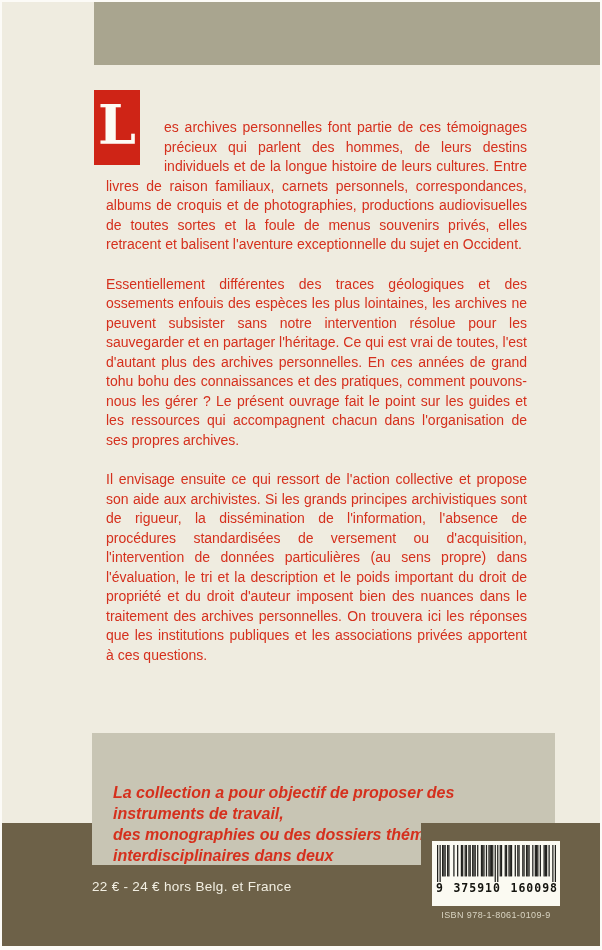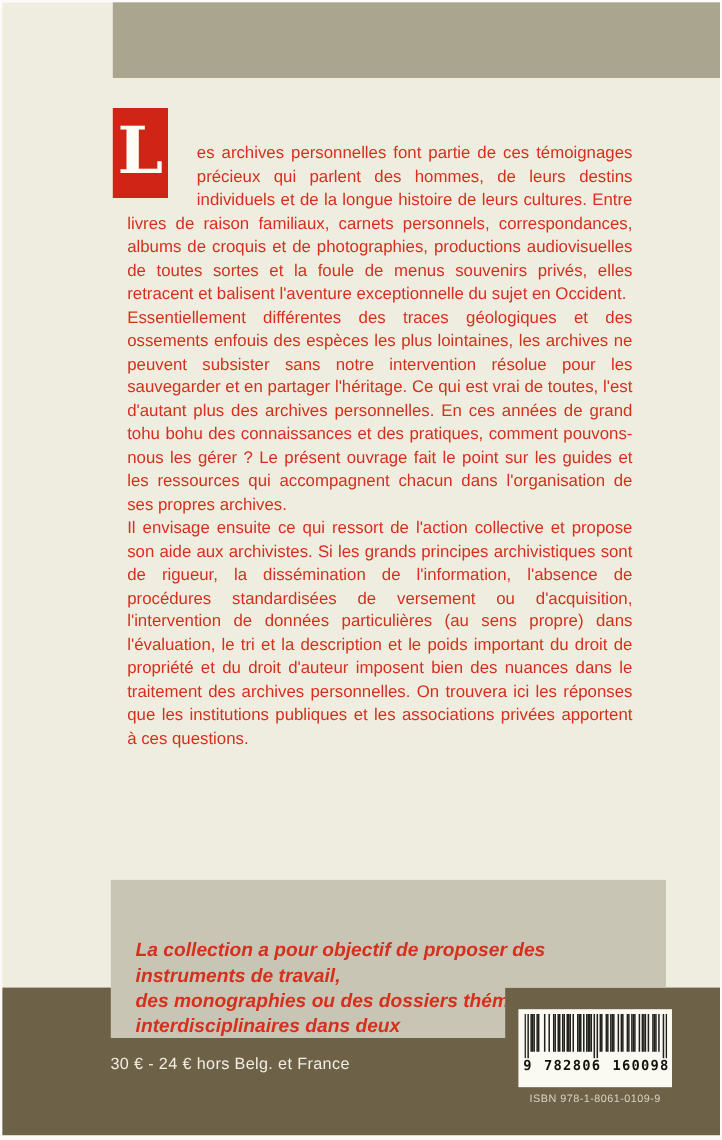--- a/index.html
+++ b/index.html
@@ -15,21 +15,21 @@
   
   .dropcap{left:92px;top:88px;width:46px;height:75px;background:var(--dropcap-bg);
            display:flex;align-items:center;justify-content:center;}
   .dropcap span{color:#fdfcf5;font-family:"DejaVu Serif",serif;font-weight:bold;
                 font-size:54px;line-height:75px;transform:translateY(-2px);}
 
   
   .body-text{left:104px;top:116px;width:421px;color:var(--red);
              font-size:14px;line-height:19.5px;text-align:justify;}
   .body-text p{margin:0 0 0 0;padding:0;}
-  .body-text p + p{margin-top:0;}
+  .body-text p + p{margin-top:20px;}
   .cap-spacer{float:left;width:58px;height:45px;}
 
   
   .author-note{left:92px;top:618px;width:428px;color:var(--red);
                font-size:12.5px;line-height:21px;font-style:italic;font-weight:bold;}
   .smallcaps{font-variant:small-caps;letter-spacing:0.2px;}
 
   
   .collection-box{left:90px;top:731px;width:463px;height:132px;background:var(--box-bg);
       clip-path:polygon(0 0,463px 0,463px 90px,329px 90px,329px 132px,0 132px);
@@ -78,21 +78,21 @@
 
     <div class="layer collection-box">
       <div class="collection-text">
         <span>La collection a pour objectif de proposer des instruments de travail,
 des monographies ou des dossiers thématiques et interdisciplinaires dans deux
 domaines : celui de l'histoire de l'Université et celui de l'archivistique, générale
 ou spécialisée. Elle est dirigée par </span><span class="smallcaps">Paul Servais</span><span>, professeur à l'Université catholique de Louvain.</span>
       </div>
     </div>
 
-    <div class="layer price">30 € - 24 € hors Belg. et France</div>
+    <div class="layer price">22 € - 24 € hors Belg. et France</div>
 
     <div class="layer barcode-panel">
       <svg class="barcode-svg" viewBox="0 0 95 40" preserveAspectRatio="none" xmlns="http://www.w3.org/2000/svg">
           <rect x="0" y="0" width="1" height="40" fill="#20201d"></rect>
           <rect x="2" y="0" width="1" height="40" fill="#20201d"></rect>
           <rect x="4" y="0" width="1" height="34" fill="#20201d"></rect>
           <rect x="5" y="0" width="1" height="34" fill="#20201d"></rect>
           <rect x="6" y="0" width="1" height="34" fill="#20201d"></rect>
           <rect x="8" y="0" width="1" height="34" fill="#20201d"></rect>
           <rect x="9" y="0" width="1" height="34" fill="#20201d"></rect>
@@ -140,20 +140,20 @@
           <rect x="82" y="0" width="1" height="34" fill="#20201d"></rect>
           <rect x="85" y="0" width="1" height="34" fill="#20201d"></rect>
           <rect x="86" y="0" width="1" height="34" fill="#20201d"></rect>
           <rect x="87" y="0" width="1" height="34" fill="#20201d"></rect>
           <rect x="89" y="0" width="1" height="34" fill="#20201d"></rect>
           <rect x="92" y="0" width="1" height="40" fill="#20201d"></rect>
           <rect x="94" y="0" width="1" height="40" fill="#20201d"></rect>
         </svg>
       <div class="barcode-digits">
         <span>9</span>
-        <span>782806</span>
+        <span>375910</span>
         <span>160098</span>
       </div>
     </div>
     <div class="layer isbn">ISBN 978-1-8061-0109-9</div>
 
   </div>
 </div>
 
 </body></html>

